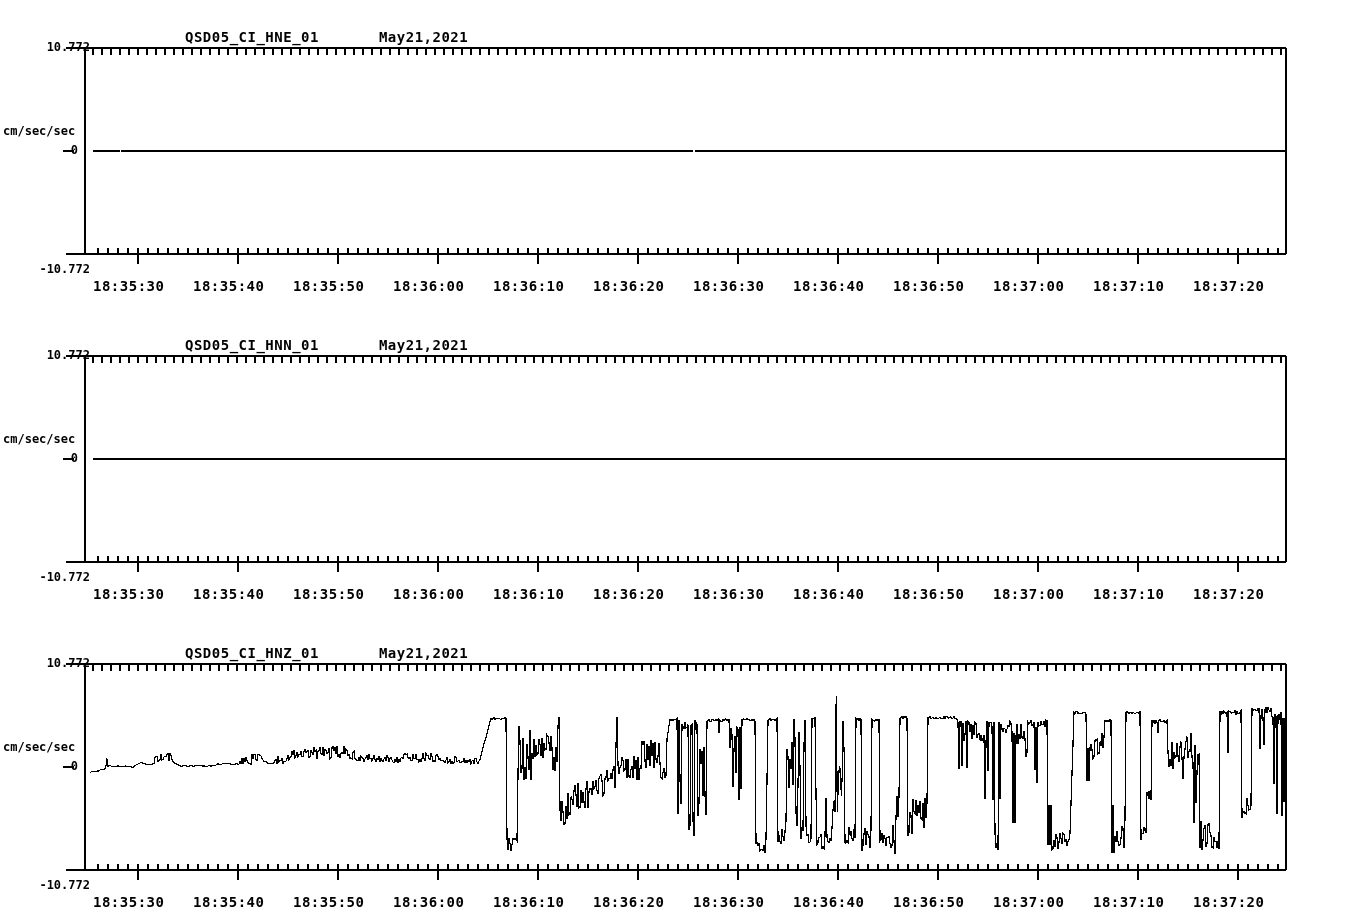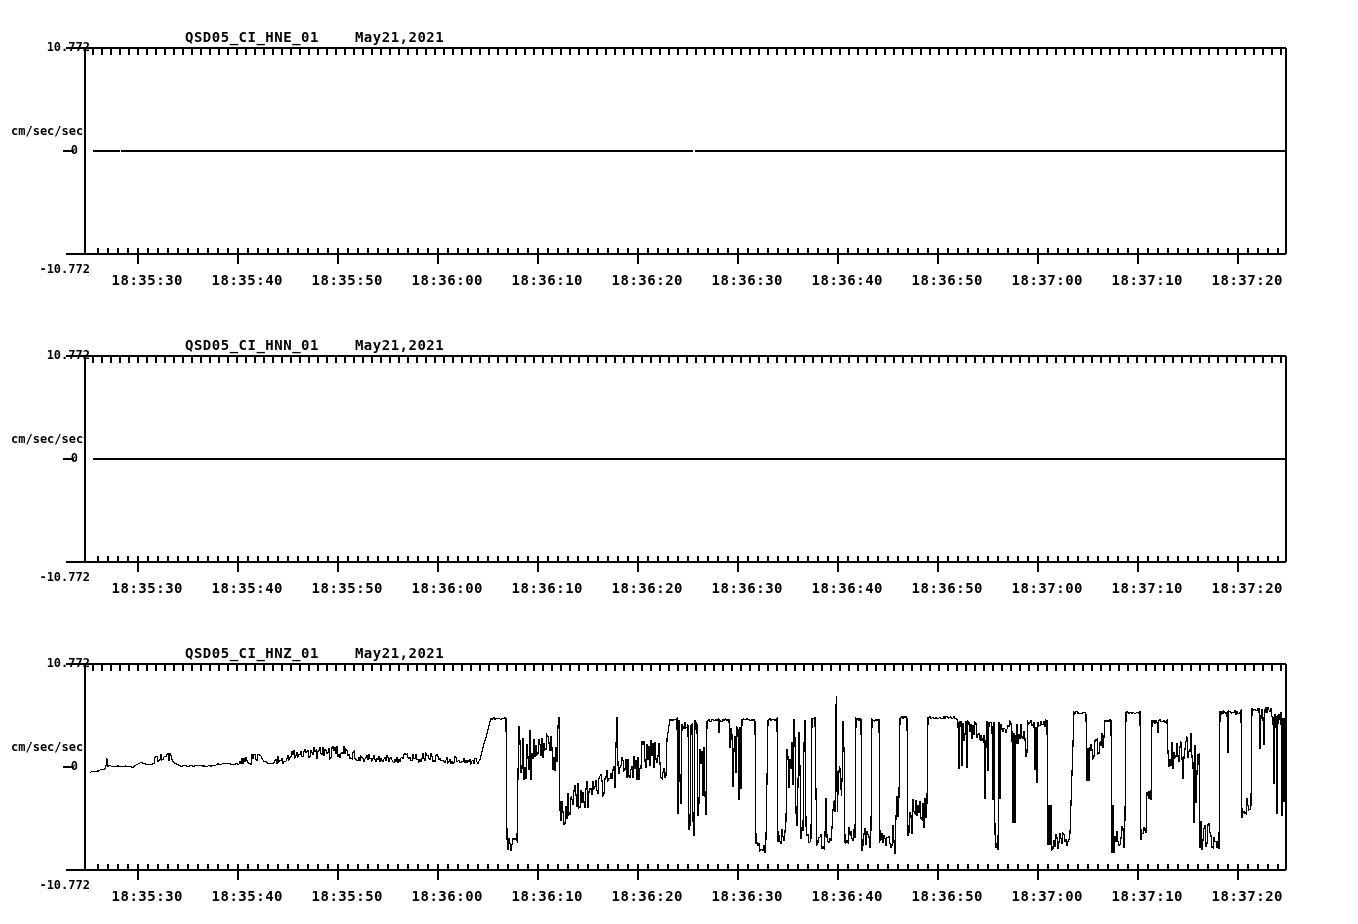--- a/index.html
+++ b/index.html
@@ -1,27 +1,27 @@
 <!DOCTYPE html>
 <html><head>
 <meta charset="utf-8">
 <style>
   html,body{margin:0;padding:0;background:#ffffff;}
   #screen{position:relative;width:1358px;height:924px;background:#ffffff;overflow:hidden;
           font-family:"DejaVu Sans Mono",monospace;color:#000;}
   .panel{position:absolute;left:0;width:1358px;height:0;overflow:visible;}
   .title{position:absolute;left:185px;top:-19px;font:bold 14px "DejaVu Sans Mono",monospace;
          letter-spacing:0.5px;white-space:pre;}
-  .title .date{margin-left:36px;}
+  .title .date{margin-left:60px;}
   .ylab{position:absolute;font:bold 12px "DejaVu Sans Mono",monospace;text-align:right;white-space:pre;padding-left:32px;}
   .ytop{left:0;width:58px;top:-8px;}
   .yzero{left:0;width:46px;top:95px;}
   .ybot{left:0;width:58px;top:214px;}
-  .yunits{position:absolute;left:11px;top:76px;font:bold 12px "DejaVu Sans Mono",monospace;white-space:pre;}
-  .xtick{position:absolute;top:224px;width:90px;text-align:right;
+  .yunits{position:absolute;left:3px;top:76px;font:bold 12px "DejaVu Sans Mono",monospace;white-space:pre;}
+  .xtick{position:absolute;top:230px;width:90px;text-align:left;
          font:bold 14px "DejaVu Sans Mono",monospace;letter-spacing:0.5px;}
   svg#plots{position:absolute;left:0;top:0;}
 </style>
 </head>
 <body>
 
 <div id="screen">
   <svg id="plots" width="1358" height="924">
       <g>
         <line x1="66" y1="48" x2="1286" y2="48" stroke="#000" stroke-width="2" shape-rendering="crispEdges"></line>

